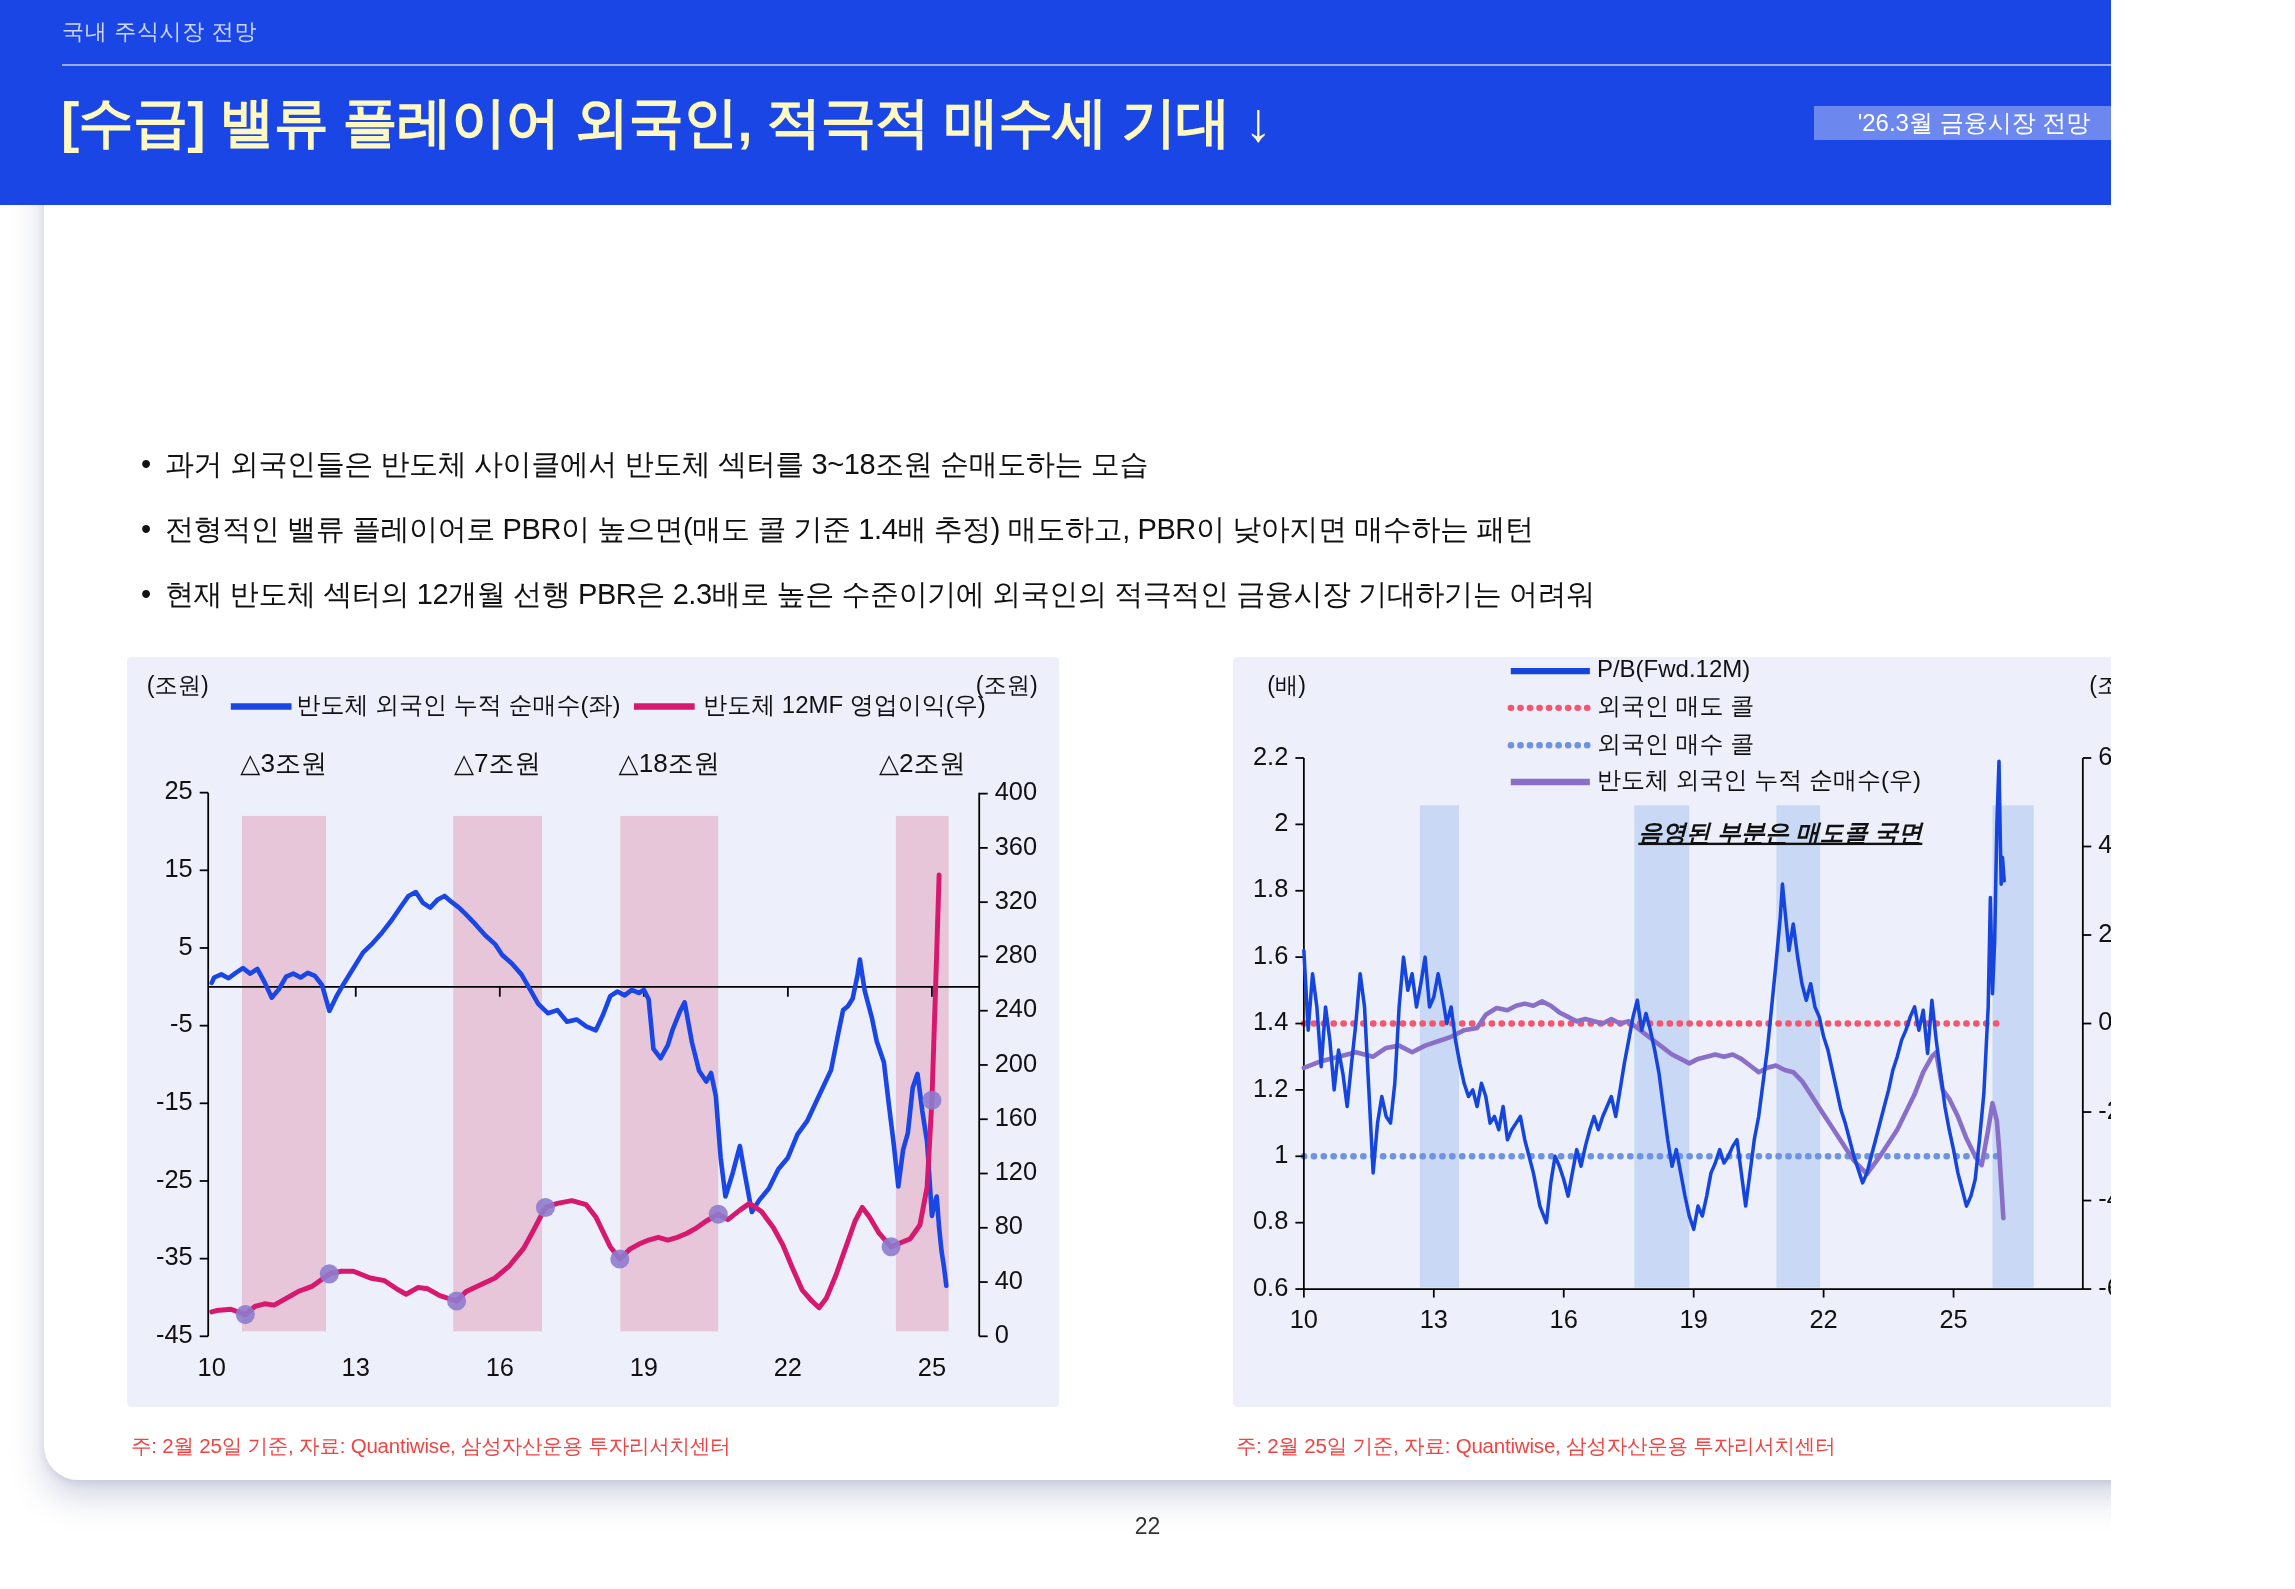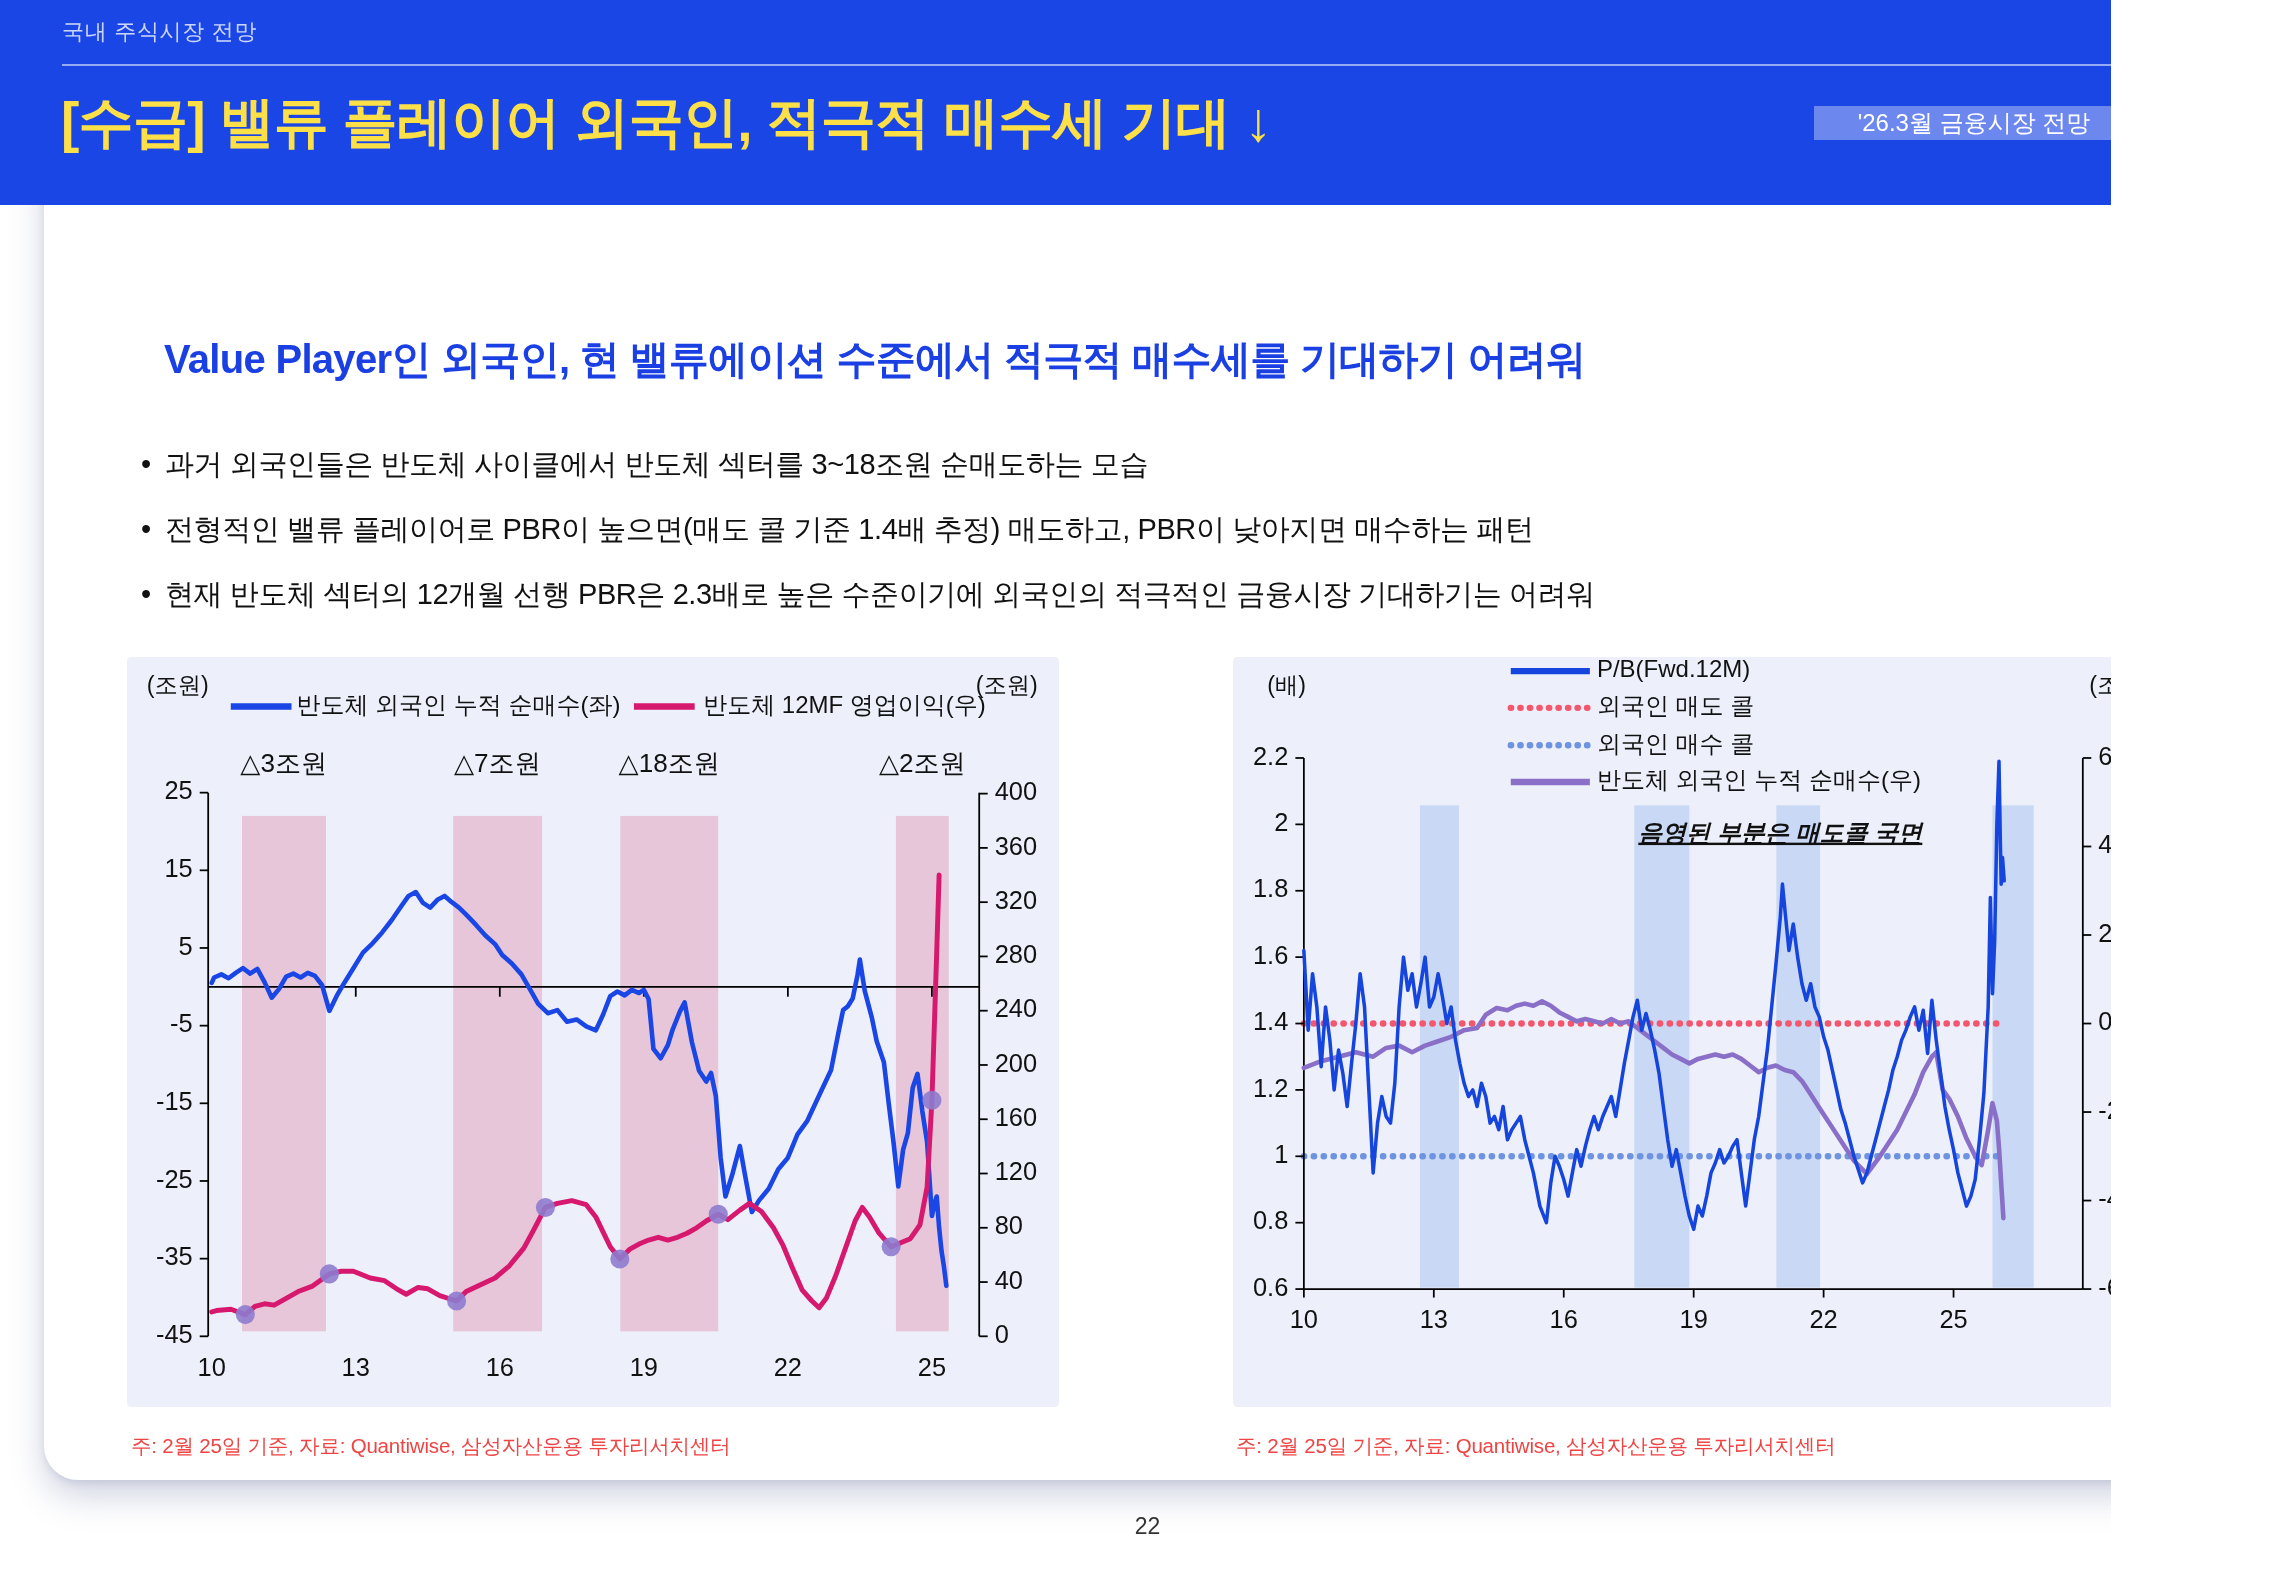--- a/index.html
+++ b/index.html
@@ -3,21 +3,21 @@
 <meta charset="utf-8">
 <style>
   html,body{margin:0;padding:0;background:#fff;}
   #slide{position:relative;width:2111px;height:1589px;background:#ffffff;overflow:hidden;
          font-family:"Liberation Sans","DejaVu Sans",sans-serif;}
   
   .header{position:absolute;left:0;top:0;width:2295px;height:205px;background:#1a46e6;}
   .eyebrow{position:absolute;left:62px;top:17px;font-size:22px;color:rgba(255,255,255,.78);letter-spacing:0.7px;}
   .header-rule{position:absolute;left:62px;top:64px;width:2145px;height:2.1px;background:rgba(255,255,255,.55);}
   .header-vrule{position:absolute;left:2205px;top:64px;width:2.1px;height:44px;background:rgba(255,255,255,.55);}
-  .title{position:absolute;left:61px;top:86px;width:2048px;font-size:55px;font-weight:bold;color:#fde047;letter-spacing:-0.7px;}
+  .title{position:absolute;left:61px;top:86px;width:2048px;font-size:55px;font-weight:bold;color:#fef9c3;letter-spacing:-0.7px;}
   .badge{position:absolute;left:1814px;top:106px;width:320px;height:34px;background:rgba(255,255,255,.36);
          display:flex;align-items:center;justify-content:center;font-size:24px;color:#ffffff;}
   
   .card{position:absolute;left:44px;top:145px;width:2208px;height:1335px;background:#ffffff;border-radius:34px;
         box-shadow:0 15.5px 34px rgba(90,100,150,.28), 0 2.8px 7px rgba(90,100,150,.15);}
   .heading{position:absolute;left:164px;top:332px;font-size:40px;font-weight:bold;color:#1a3fe2;letter-spacing:-0.7px;}
   .bullets{position:absolute;left:141px;top:432px;width:2013px;}
   .bullet{font-size:29px;color:#111111;line-height:65px;letter-spacing:-0.4px;}
   .bullet .dot{display:inline-block;width:24px;color:#111;}
   
@@ -39,21 +39,20 @@
   <div class="card"></div>
 
   <div class="header">
     <div class="eyebrow">국내 주식시장 전망</div>
     <div class="header-rule"></div>
     <div class="header-vrule"></div>
     <div class="title">[수급] 밸류 플레이어 외국인, 적극적 매수세 기대 ↓</div>
     <div class="badge">'26.3월 금융시장 전망</div>
   </div>
 
-  <div class="heading">Value Player인 외국인, 현 밸류에이션 수준에서 적극적 매수세를 기대하기 어려워</div>
 
   <div class="bullets">
     <div class="bullet"><span class="dot">•</span><span>과거 외국인들은 반도체 사이클에서 반도체 섹터를 3~18조원 순매도하는 모습</span></div>
     <div class="bullet"><span class="dot">•</span><span>전형적인 밸류 플레이어로 PBR이 높으면(매도 콜 기준 1.4배 추정) 매도하고, PBR이 낮아지면 매수하는 패턴</span></div>
     <div class="bullet"><span class="dot">•</span><span>현재 반도체 섹터의 12개월 선행 PBR은 2.3배로 높은 수준이기에 외국인의 적극적인 금융시장 기대하기는 어려워</span></div>
   </div>
 
   <div class="panel" id="panel-left">
     <svg class="chart-svg" id="chart0" width="932" height="750" viewBox="0 0 1320 1062">
         <g>

